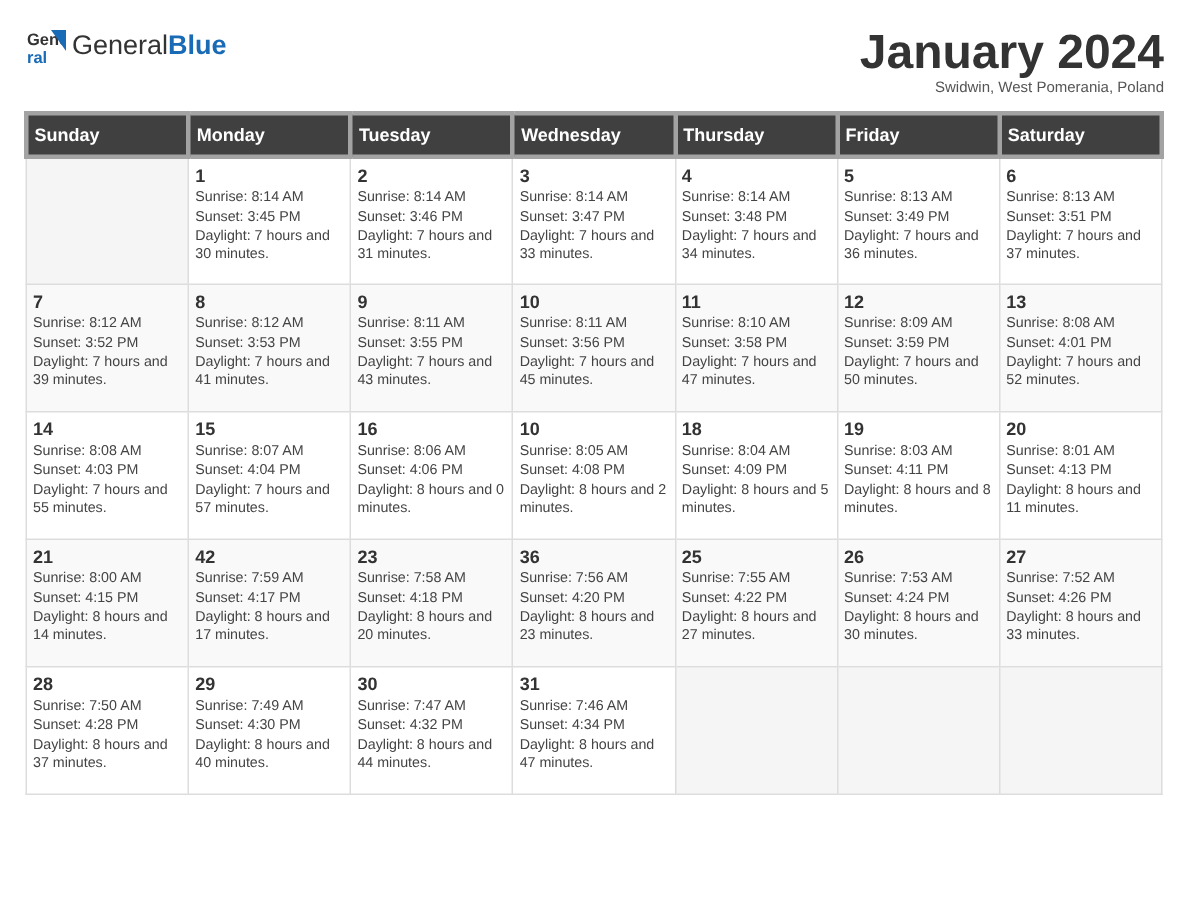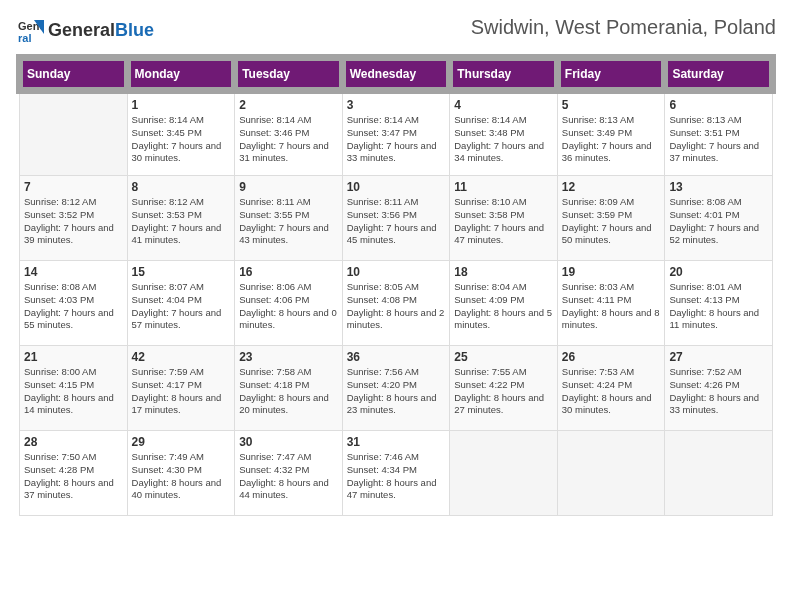--- a/index.html
+++ b/index.html
@@ -16,57 +16,57 @@
       align-items: flex-start;
       margin-bottom: 10px;
     }
     .logo {
       display: flex;
       align-items: center;
       gap: 4px;
     }
     .logo-text-general {
       font-size: 18px;
-      font-weight: bold;
+      font-weight: normal;
       color: #333;
     }
     .logo-text-blue {
       font-size: 18px;
       font-weight: bold;
       color: #1a6bb5;
     }
     .logo-icon {
       width: 28px;
       height: 28px;
     }
     .title-area {
       text-align: right;
     }
     .month-title {
       font-size: 32px;
       font-weight: bold;
       color: #333;
     }
     .location-title {
-      font-size: 20px;
+      font-size: 10px;
       color: #555;
     }
     table {
       width: 100%;
       border-collapse: collapse;
       table-layout: fixed;
     }
     thead tr th {
-      background-color: #701a75;
+      background-color: #404040;
       color: #fff;
       font-size: 12px;
       font-weight: bold;
       padding: 6px 4px;
       text-align: left;
-      border: 7px solid #a3a3a3;
+      border: 3px solid #a3a3a3;
     }
     tbody tr td {
       border: 1px solid #ddd;
       vertical-align: top;
       padding: 4px;
       font-size: 10px;
       color: #333;
       height: 85px;
       background: #fff;
     }
@@ -99,20 +99,21 @@
       <polygon points="18,4 28,4 28,18" fill="#1a6bb5"></polygon>
     </svg>
     <div>
       <div style="display:flex; align-items:baseline;">
         <span class="logo-text-general">General</span>
           <span class="logo-text-blue">Blue</span>
       </div>
     </div>
   </div>
   <div class="title-area">
+    <div class="month-title">January 2024</div>
     <div class="location-title">Swidwin, West Pomerania, Poland</div>
   </div>
 </div>
 
 <table>
   <thead>
     <tr>
 
     <th>Sunday</th>
         <th>Monday</th>

